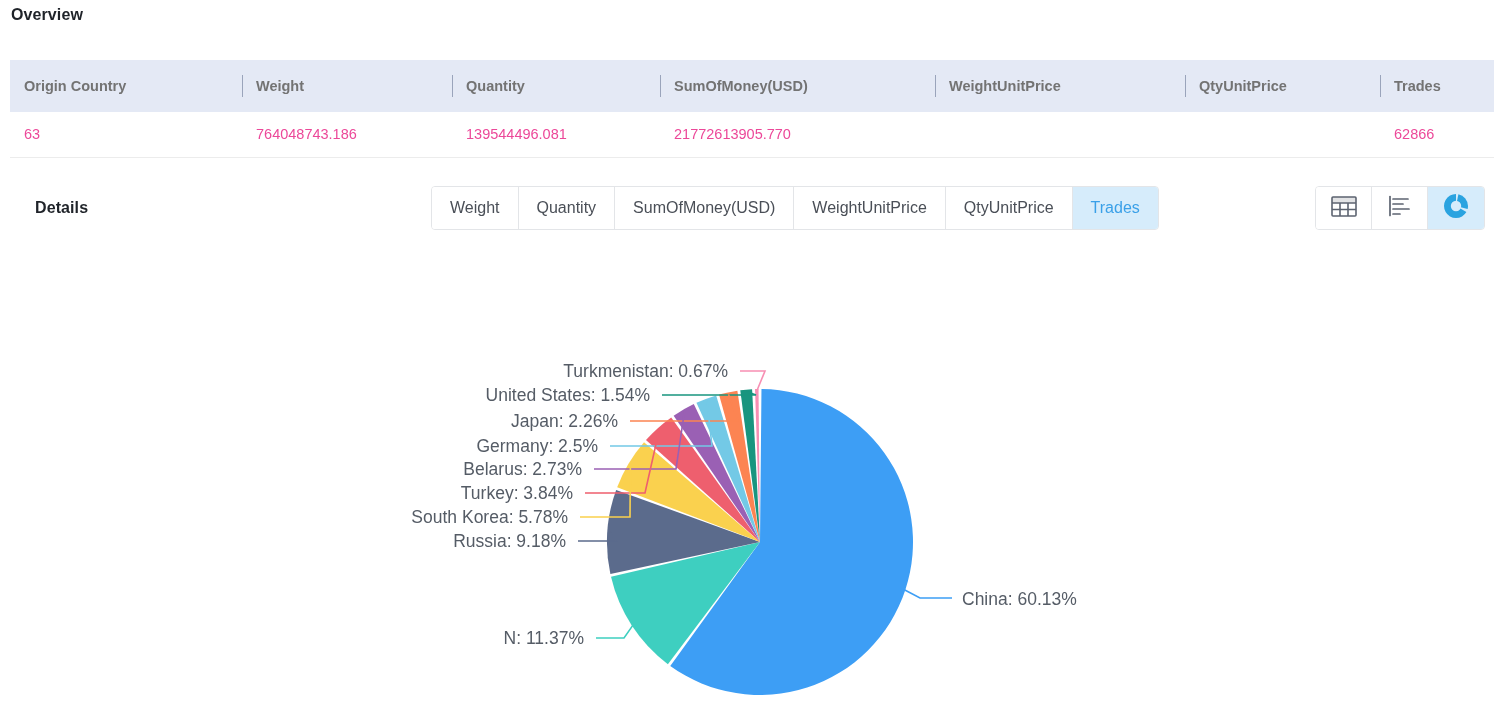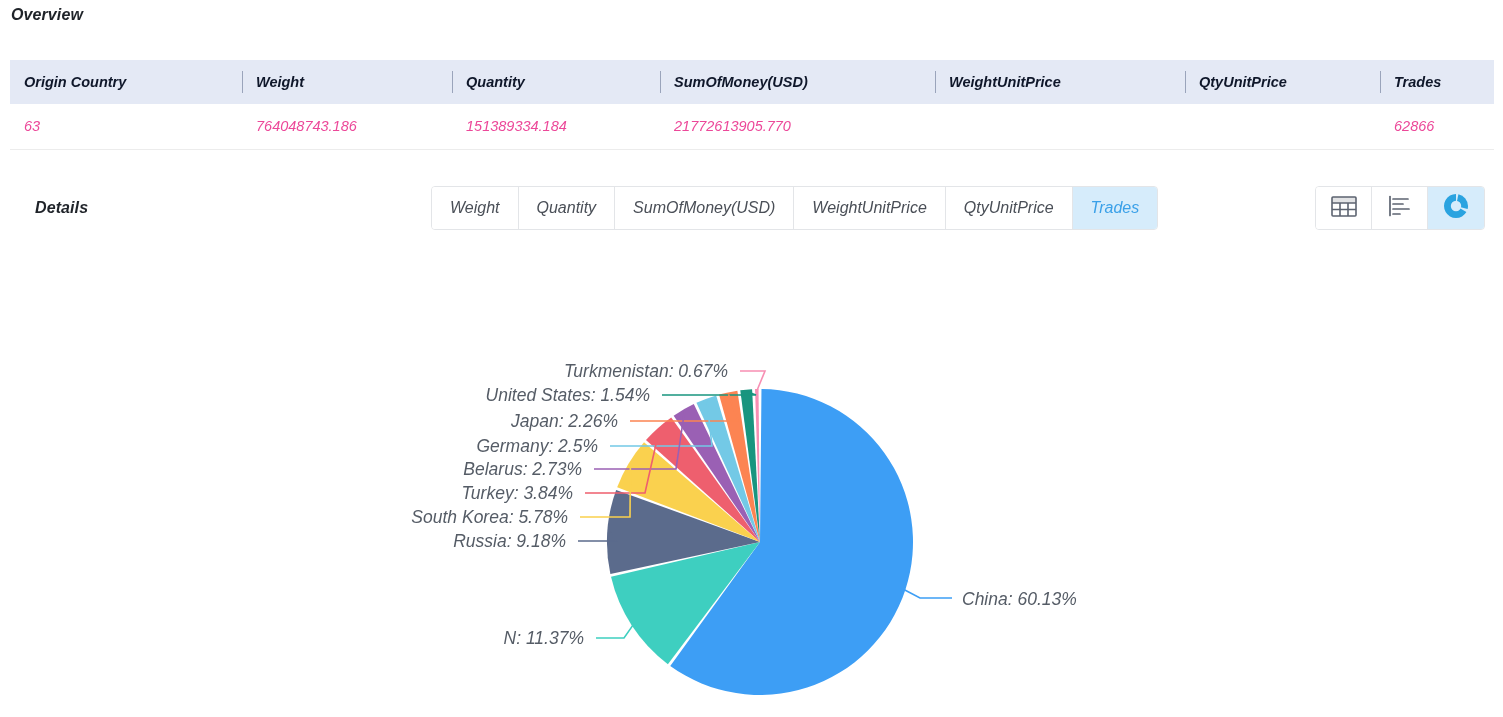--- a/index.html
+++ b/index.html
@@ -3,47 +3,47 @@
 <meta charset="utf-8">
 <style>
   * { box-sizing: border-box; }
   html, body {
     margin: 0; padding: 0;
     width: 1503px; height: 717px;
     background: #ffffff;
     font-family: "Liberation Sans", "DejaVu Sans", sans-serif;
     overflow: hidden;
   }
-  .page { position: relative; width: 1503px; height: 717px; background:#fff;font-style:italic; }
+  .page { position: relative; width: 1503px; height: 717px; background:#fff; }
 
   
   .section-title {
     font-size: 16px;
     font-weight: bold;
     color: #1f2329;
     letter-spacing: .1px;
   }
   #overview-title {
     position: absolute; left: 11px; top: 6px;
   }
 
   .ov-table {
     position: absolute; left: 10px; top: 60px;
     width: 1484px;
     border-collapse: collapse;
     table-layout: fixed;
   }
   .ov-table thead th {
     background: #e4e9f5;
-    color: #0f172a;
+    color: #737373;
     font-size: 14.5px;
     font-weight: bold;
     text-align: left;
     padding: 13px 0 13px 14px;
-    height: 44px;
+    height: 52px;
     position: relative;
     white-space: nowrap;
   }
   .ov-table thead th + th::before {
     content: "";
     position: absolute;
     left: 0; top: 50%;
     transform: translateY(-50%);
     width: 1px; height: 22px;
     background: #9aa4bb;
@@ -134,21 +134,21 @@
         <th style="width:275px">SumOfMoney(USD)</th>
         <th style="width:250px">WeightUnitPrice</th>
         <th style="width:195px">QtyUnitPrice</th>
         <th>Trades</th>
       </tr>
     </thead>
     <tbody>
       <tr>
         <td>63</td>
         <td>764048743.186</td>
-        <td>151389334.184</td>
+        <td>139544496.081</td>
         <td>21772613905.770</td>
         <td></td>
         <td></td>
         <td>62866</td>
       </tr>
     </tbody>
   </table>
 
   <div class="section-title" id="details-title">Details</div>
 

